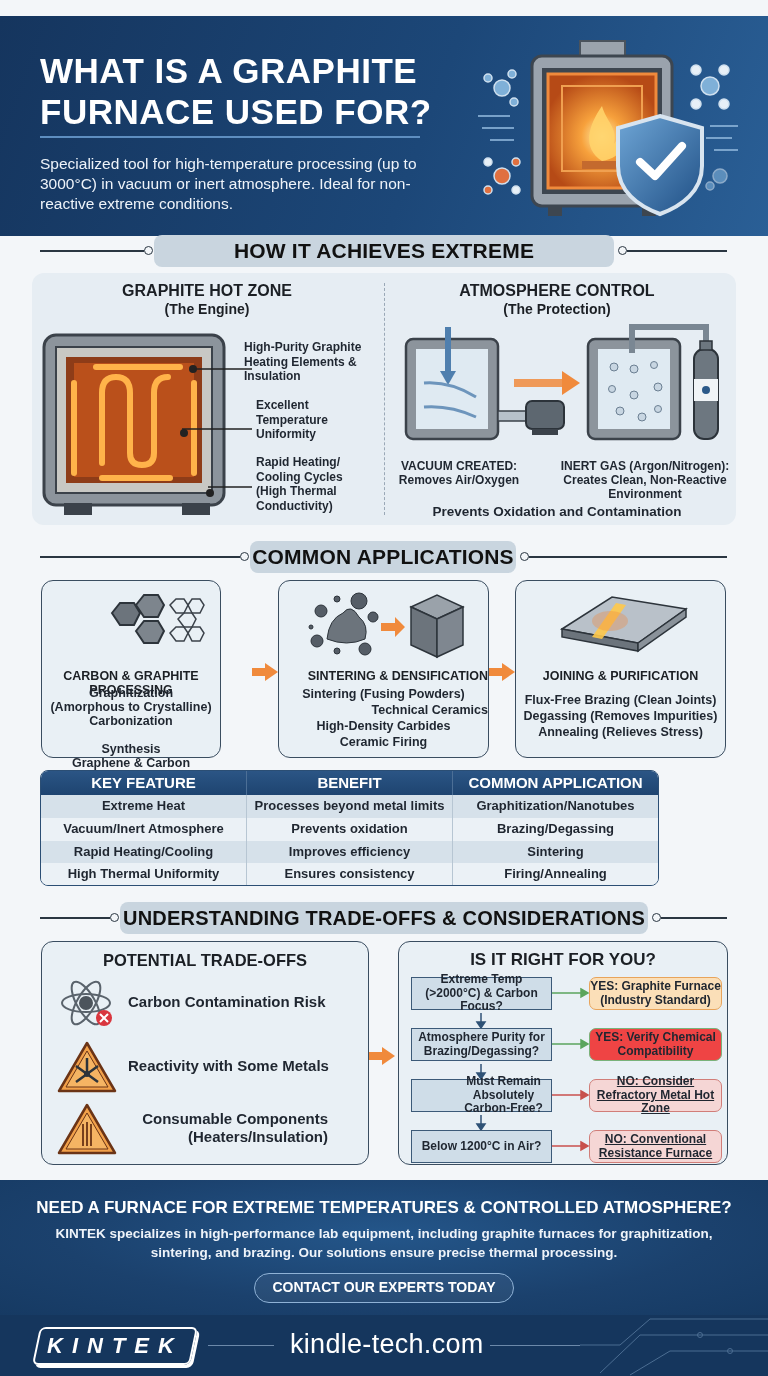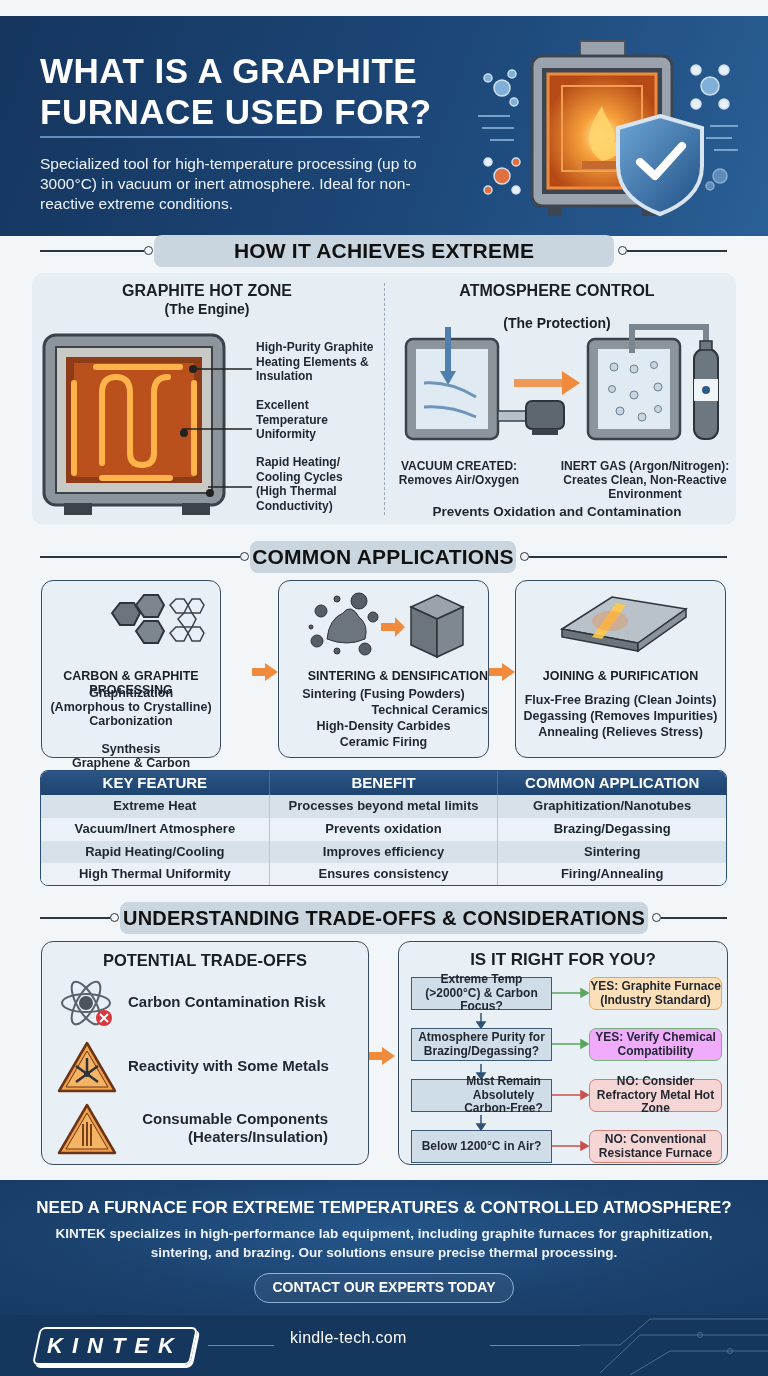--- a/index.html
+++ b/index.html
@@ -25,49 +25,49 @@
   .panel-title { position: absolute; font-weight: 700; font-size: 16px; text-align: center; color: #1b1f24; line-height: 19px; }
   .panel-sub { position: absolute; font-weight: 700; font-size: 14px; text-align: center; color: #1b1f24; }
 
   .callout { position: absolute; font-size: 12px; line-height: 14.5px; font-weight: 700; color: #1f2630; }
   .small-label { position: absolute; font-size: 12px; line-height: 14px; font-weight: 700; color: #1f2630; text-align: center; }
 
   .app-card-title { position: absolute; left: 0; width: 100%; text-align: center; font-size: 12.5px; font-weight: 700; color: #1b1f24; }
   .app-card-line { position: absolute; left: 0; width: 100%; text-align: center; font-size: 12.5px; line-height: 14.5px; font-weight: 700; color: #1f2630; }
 
   
-  .tbl { position: absolute; left: 40px; top: 770px; width: 687px; height: 116px; border: 1.5px solid #2b4e74; border-radius: 8px; overflow: hidden; background: #e9f0f5; }
+  .tbl { position: absolute; left: 40px; top: 770px; width: 619px; height: 116px; border: 1.5px solid #2b4e74; border-radius: 8px; overflow: hidden; background: #e9f0f5; }
   .tbl-row { display: flex; height: 22.8px; }
   .tbl-row.head { height: 24px; background: linear-gradient(#2b5585, #1e4470); color: #fff; }
   .tbl-row:nth-child(even) { background: #d6e1ea; }
   .tbl-row:nth-child(odd):not(.head) { background: #ebf1f6; }
   .tbl-cell { flex: 1; text-align: center; font-size: 13px; line-height: 22.8px; font-weight: 700; color: #1f2630; border-right: 1px solid #b7c6d3; }
   .tbl-row.head .tbl-cell { color: #fff; font-size: 15px; line-height: 24px; border-right-color: #4c6f96; }
   .tbl-cell:last-child { border-right: none; }
 
   
   .to-item { position: absolute; left: 0; width: 100%; height: 50px; }
   .to-text { position: absolute; left: 86px; font-size: 15px; line-height: 18px; font-weight: 700; color: #1f2630; }
 
   
   .fc-q { position: absolute; left: 12px; width: 141px; height: 33px; background: #cfdde8; border: 1.5px solid #3c5a78; border-radius: 0; font-size: 12px; line-height: 13.5px; font-weight: 700; text-align: center; display: flex; align-items: center; justify-content: center; color: #1f2630; }
   .fc-a { position: absolute; left: 190px; width: 133px; height: 33px; border-radius: 7px; font-size: 12px; line-height: 13.5px; font-weight: 700; text-align: center; display: flex; align-items: center; justify-content: center; color: #1f2630; }
   .fc-a.orange { background: #fbdfb8; border: 1.5px solid #e8a45b; }
-  .fc-a.green { background: #f0abfc; border: 1.5px solid #79b27a; }
-  .fc-a.red { background: #f5d6d5; border: 1.5px solid #d17d78; }
+  .fc-a.green { background: #ef4444; border: 1.5px solid #79b27a; }
+  .fc-a.red { background: #f5d6d5; border: 1.5px solid #d17d78; text-decoration: underline; }
 
   
   .cta { position: absolute; left: 0; top: 1180px; width: 768px; height: 135px; background: radial-gradient(ellipse at 50% 40%, #24568a 0%, #1b416d 60%, #163a63 100%); }
   .cta-title { position: absolute; left: 0; top: 18px; width: 768px; text-align: center; color: #fff; font-weight: 700; font-size: 17px; }
   .cta-desc { position: absolute; left: 40px; top: 44px; width: 688px; text-align: center; color: #eef3f9; font-size: 13.5px; line-height: 19px; font-weight: 700; }
   .cta-btn { position: absolute; left: 254px; top: 93px; width: 260px; height: 30px; border: 1.5px solid #8fb2d6; border-radius: 16px; background: rgba(255,255,255,0.06); color: #fff; font-weight: 700; font-size: 14px; line-height: 27px; text-align: center; cursor: pointer; }
   .brand-bar { position: absolute; left: 0; top: 1315px; width: 768px; height: 61px; background: #15365d; overflow: hidden; }
   .logo { position: absolute; left: 36px; top: 12px; width: 158px; height: 38px; border: 2px solid #fff; border-radius: 6px; transform: skewX(-12deg); box-shadow: 3px 3px 0 #fff; }
   .logo span { display: block; transform: skewX(12deg); color: #fff; font-weight: 700; font-style: italic; font-size: 22px; letter-spacing: 9px; text-align: center; line-height: 34px; }
-  .site { position: absolute; left: 290px; top: 14px; color: #fff; font-size: 16px; letter-spacing: 0.3px; }
+  .site { position: absolute; left: 290px; top: 14px; color: #fff; font-size: 27px; letter-spacing: 0.3px; }
   .brand-line { position: absolute; top: 30px; height: 1px; background: #6c89aa; }
 </style>
 </head>
 <body>
 
 <div class="hero">
   <div class="hero-title">WHAT IS A GRAPHITE FURNACE USED FOR?</div>
   <div class="hero-rule"></div>
   <div class="hero-desc">Specialized tool for high-temperature processing (up to 3000°C) in vacuum or inert atmosphere. Ideal for non-reactive extreme conditions.</div>
   <svg class="hero-art" viewBox="0 0 280 190">
@@ -154,28 +154,28 @@
     <rect x="142" y="170" width="28" height="12" fill="#3b424a"></rect>
     <circle cx="153" cy="36" r="4" fill="#222"></circle>
     <circle cx="144" cy="100" r="4" fill="#222"></circle>
     <circle cx="170" cy="160" r="4" fill="#222"></circle>
   </svg>
   <svg style="position:absolute;left:150px;top:80px;" width="80" height="140">
     <line x1="12" y1="16" x2="70" y2="16" stroke="#222" stroke-width="1.5"></line>
     <line x1="0" y1="76" x2="70" y2="76" stroke="#222" stroke-width="1.5"></line>
     <line x1="26" y1="134" x2="70" y2="134" stroke="#222" stroke-width="1.5"></line>
   </svg>
-  <div class="callout" style="left:224px;top:67px;width:130px;">High-Purity Graphite Heating Elements &amp; Insulation</div>
+  <div class="callout" style="left:212px;top:67px;width:130px;">High-Purity Graphite Heating Elements &amp; Insulation</div>
   <div class="callout" style="left:224px;top:125px;width:110px;">Excellent Temperature Uniformity</div>
   <div class="callout" style="left:224px;top:182px;width:110px;">Rapid Heating/ Cooling Cycles (High Thermal Conductivity)</div>
 
   <div style="position:absolute;left:352px;top:10px;width:0;height:232px;border-left:1.5px dashed #9aa8b6;"></div>
 
   <div class="panel-title" style="left:355px;top:8px;width:340px;">ATMOSPHERE CONTROL</div>
-  <div class="panel-sub" style="left:355px;top:42px;width:340px;">(The Protection)</div>
+  <div class="panel-sub" style="left:355px;top:28px;width:340px;">(The Protection)</div>
   <svg style="position:absolute;left:370px;top:50px;" width="330" height="130" viewBox="0 0 330 130">
     <g>
       <rect x="4" y="16" width="92" height="100" rx="7" fill="#8c949c" stroke="#3b424a" stroke-width="2.5"></rect>
       <rect x="14" y="26" width="72" height="80" fill="#dfeaf2"></rect>
       <path d="M46 4 L46 50" stroke="#4f7fae" stroke-width="6"></path>
       <path d="M38 48 L46 62 L54 48 Z" fill="#4f7fae"></path>
       <path d="M22 60 Q48 58 74 74" stroke="#6d95bc" stroke-width="3" fill="none"></path>
       <path d="M22 84 Q48 82 74 94" stroke="#6d95bc" stroke-width="3" fill="none"></path>
     </g>
     <g>

